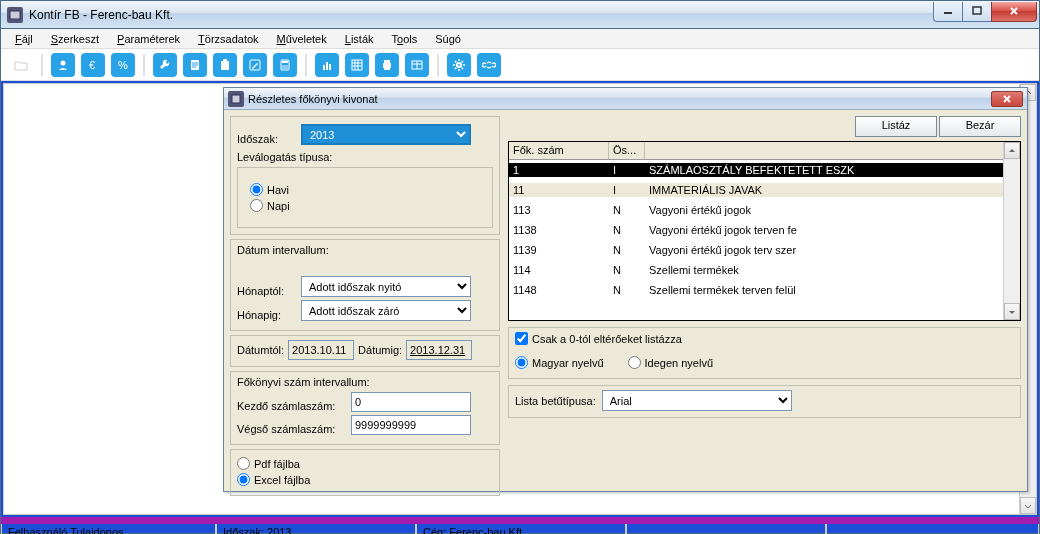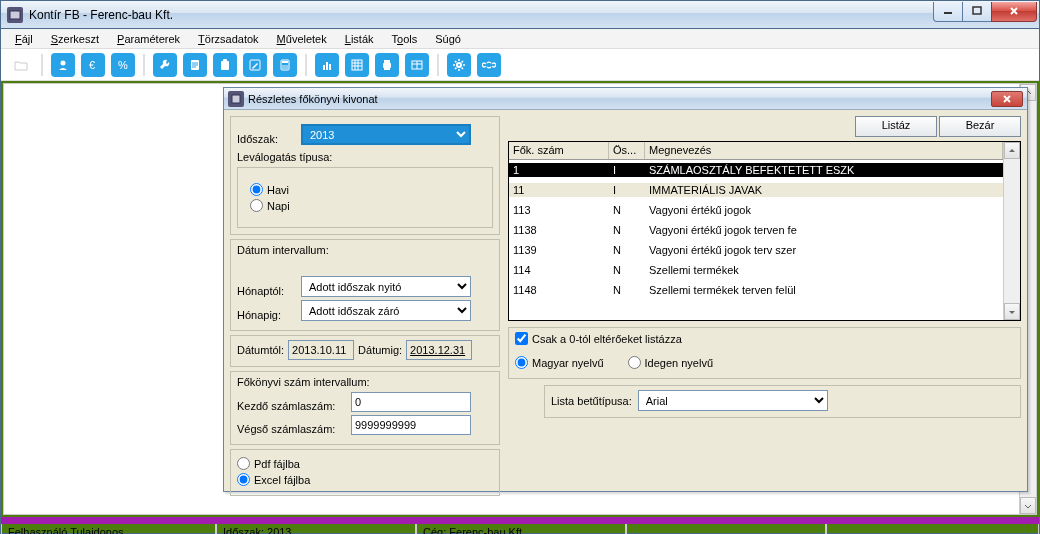--- a/index.html
+++ b/index.html
@@ -1,19 +1,19 @@
 <!DOCTYPE html>
 <html><head>
 <meta charset="utf-8">
 <style>
 * { box-sizing: border-box; margin: 0; padding: 0; font-family: Tahoma, Arial, sans-serif; font-size: 11px; }
 body { background: #fff; width: 1040px; height: 534px; overflow: hidden; }
 
 
-.window { width: 1040px; height: 534px; border: 1px solid #4a6a8a; display: flex; flex-direction: column; background: #4d7c0f; }
+.window { width: 1040px; height: 534px; border: 1px solid #4a6a8a; display: flex; flex-direction: column; background: #1d4ed8; }
 .titlebar { height: 28px; background: linear-gradient(to bottom,#f0f5fa 0%,#d9e5f2 45%,#bed3ea 46%,#d5e3f3 100%); display: flex; align-items: center; padding: 0 0 0 6px; border-bottom: 1px solid #4a6a8a; }
 .titlebar .appicon { width: 16px; height: 16px; background:#557; margin-right:6px; border-radius:2px; display:flex; align-items:center; justify-content:center;}
 .titlebar .appicon svg{width:12px;height:12px;}
 .titlebar .title { flex:1; color:#000; font-size:12px; }
 .winbtns { display:flex; height:20px; margin-right:2px; margin-top:-6px; }
 .winbtn { width:30px; height:20px; border:1px solid #5a7aa0; border-top:none; margin-left:-1px; display:flex; align-items:center; justify-content:center; background:linear-gradient(to bottom,#eaf2fb,#cfe0f2); }
 .winbtn.min { border-bottom-left-radius:4px; }
 .winbtn.close { background:linear-gradient(to bottom,#f3a7a1,#d9544b 45%,#c03a31 46%,#e07068); border-color:#8a3a33; border-bottom-right-radius:4px; width:46px; }
 .winbtn svg{width:12px;height:10px;}
 .winbtn.close svg path{stroke:#fff;}
@@ -329,21 +329,20 @@
           <div class="topbtns">
             <div class="btn">Listáz</div>
             <div class="btn">Bezár</div>
           </div>
 
           <div class="grid">
             <div class="gridmain">
               <div class="ghead">
                 <div class="gh gh1">Fők. szám</div>
                 <div class="gh gh2">Ös...</div>
-                <div class="gh gh3">Megnevezés</div>
               </div>
               <div id="gridrows">
                   <div class="grow sel">
                     <div class="gc gc1">1</div>
                     <div class="gc gc2">I</div>
                     <div class="gc gc3">SZÁMLAOSZTÁLY BEFEKTETETT ESZK</div>
                   </div>
                   <div class="grow sel2">
                     <div class="gc gc1">11</div>
                     <div class="gc gc2">I</div>
@@ -401,21 +400,21 @@
                   <input type="radio" checked="" style="">
                   <span>Magyar nyelvű</span>
                 </span>
               <span class="row">
                   <input type="radio" style="">
                   <span>Idegen nyelvű</span>
                 </span>
             </div>
           </fieldset>
 
-          <fieldset class="rightfs" style="display:flex;align-items:center;gap:6px;margin-left:36px;">
+          <fieldset class="rightfs" style="display:flex;align-items:center;gap:6px;">
             <span>Lista betűtípusa:</span>
             <select style="width:190px"><option>Arial</option></select>
           </fieldset>
 
         </div>
 
       </div>
     </div>
 
   </div>

